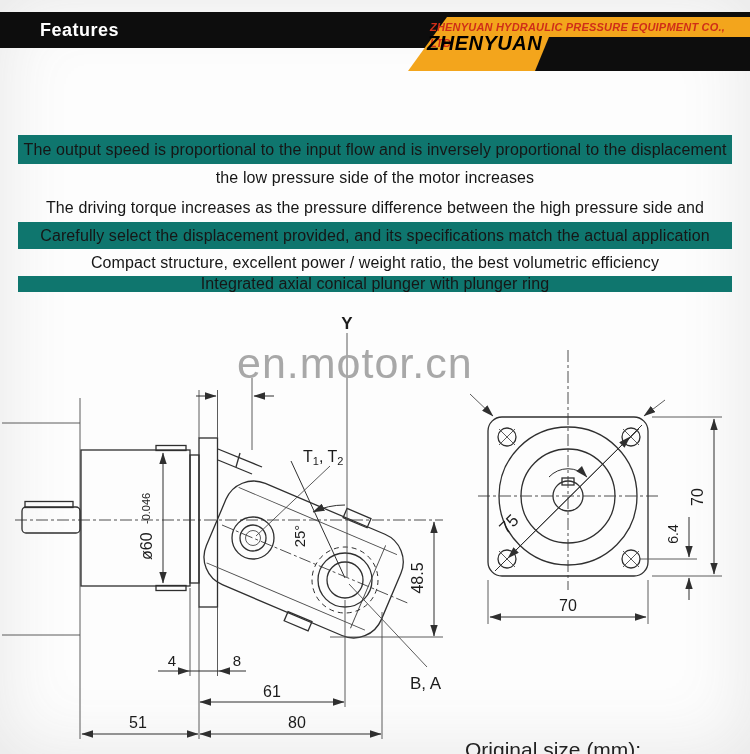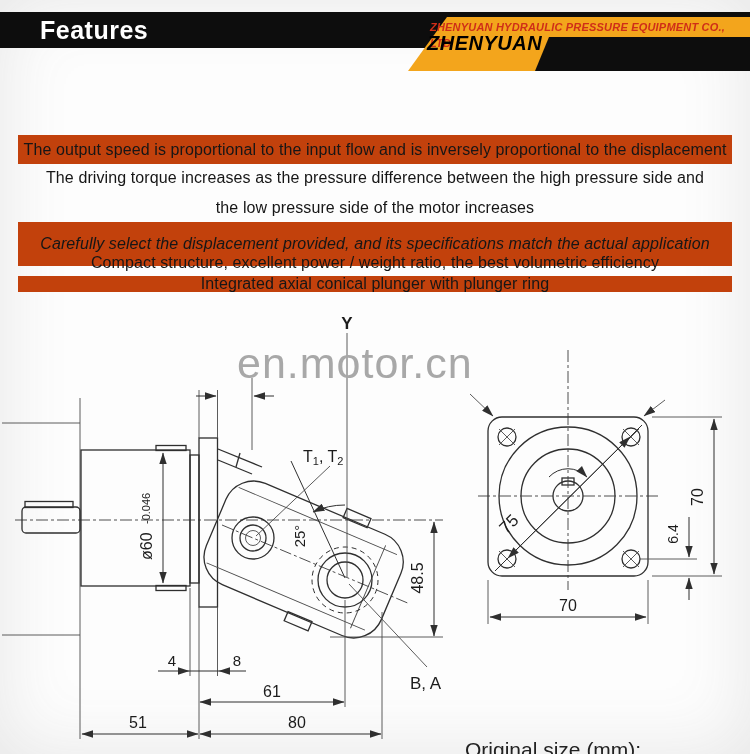--- a/index.html
+++ b/index.html
@@ -1,34 +1,34 @@
 <!DOCTYPE html>
 <html><head>
 <meta charset="utf-8">
 <style>
   html,body{margin:0;padding:0;background:#fff;}
   .page{position:relative;width:750px;height:754px;background:#fdfdfd;overflow:hidden;
         font-family:"Liberation Sans",sans-serif;box-shadow:inset 0 0 70px rgba(90,90,90,.14);}
   
   .hdr{position:absolute;top:0;left:0;width:750px;height:84px;}
   .hdr .bar{position:absolute;top:12px;left:0;width:750px;height:36px;background:#0d0d0d;}
-  .hdr .features{position:absolute;top:15px;left:40px;font-size:25px;font-weight:bold;color:#fff;letter-spacing:.5px;line-height:30px;}
+  .hdr .features{position:absolute;top:15px;left:40px;font-size:18px;font-weight:bold;color:#fff;letter-spacing:.5px;line-height:30px;}
   .hdr .ylogo{position:absolute;top:0;left:0;width:750px;height:84px;background:#f3a51c;
         clip-path:polygon(447px 17px,750px 17px,750px 71px,408px 71px);}
   .hdr .bwedge{position:absolute;top:0;left:0;width:750px;height:84px;background:#0d0d0d;
         clip-path:polygon(549px 37px,750px 37px,750px 71px,535px 71px);}
   .hdr .coname{position:absolute;top:19px;left:430px;right:4px;
         font-size:11px;font-weight:bold;font-style:italic;color:#cf2e18;letter-spacing:.2px;line-height:16px;}
   .hdr .brand{position:absolute;top:32px;left:427px;font-size:20px;font-weight:800;font-style:italic;
         color:#000000;letter-spacing:.5px;line-height:22px;}
   
   .rows{position:absolute;left:0;top:0;width:750px;}
   .frow{position:absolute;left:18px;width:714px;display:flex;flex-direction:column;
         align-items:center;justify-content:center;font-size:16px;color:#161616;letter-spacing:.1px;}
-  .frow.gray{background:#c2410c;}
+  .frow.gray{background:#0f766e;}
   .frow span{display:block;text-align:center;}
   
   .draw{position:absolute;left:0;top:300px;width:750px;height:454px;}
   .wmark{position:absolute;left:237px;top:341px;font-size:43px;color:#a8a8a8;letter-spacing:1px;
         line-height:44px;pointer-events:none;}
   .caption{position:absolute;left:465px;top:738px;font-size:21px;color:#222;}
   svg text{font-family:"Liberation Sans",sans-serif;fill:#1c1c1c;}
   .ln{fill:none;stroke:#2f2f2f;stroke-width:1.3px;}
   .th{fill:none;stroke:#4a4a4a;stroke-width:.9px;}
   .dim{fill:none;stroke:#2f2f2f;stroke-width:1px;}
@@ -47,24 +47,24 @@
     <div class="features">Features</div>
     <div class="coname">ZHENYUAN HYDRAULIC PRESSURE EQUIPMENT CO., LTD</div>
     <div class="brand">ZHENYUAN</div>
   </div>
 
   <div class="rows">
     <div class="frow gray" style="top:135px;height:29px;">
       <span>The output speed is proportional to the input flow and is inversely proportional to the displacement</span>
     </div>
     <div class="frow" style="top:164px;height:58px;line-height:30px;">
+      <span>the low pressure side of the motor increases</span>
       <span>The driving torque increases as the pressure difference between the high pressure side and</span>
-      <span>the low pressure side of the motor increases</span>
-    </div>
-    <div class="frow gray" style="top:222px;height:44px;font-style:italic;">
+    </div>
+    <div class="frow gray" style="top:222px;height:27px;">
       <span>Carefully select the displacement provided, and its specifications match the actual application</span>
     </div>
     <div class="frow" style="top:249px;height:27px;">
       <span>Compact structure, excellent power / weight ratio, the best volumetric efficiency</span>
     </div>
     <div class="frow gray" style="top:276px;height:16px;">
       <span>Integrated axial conical plunger with plunger ring</span>
     </div>
   </div>
 

